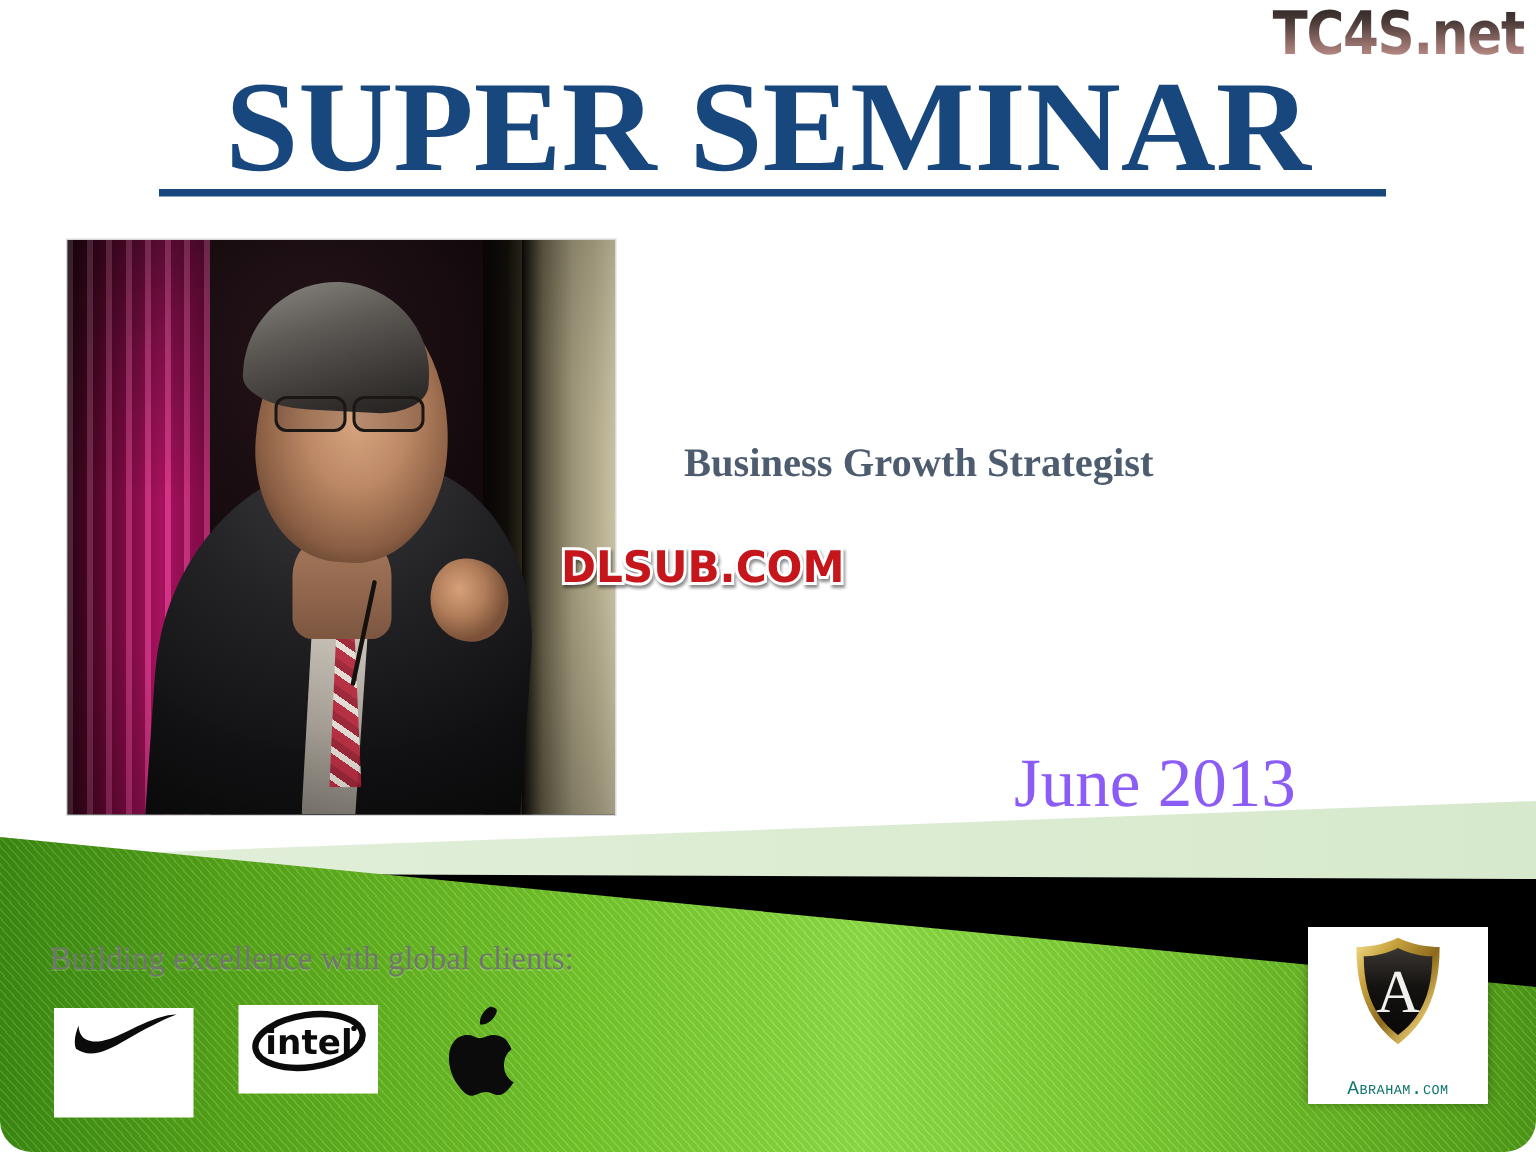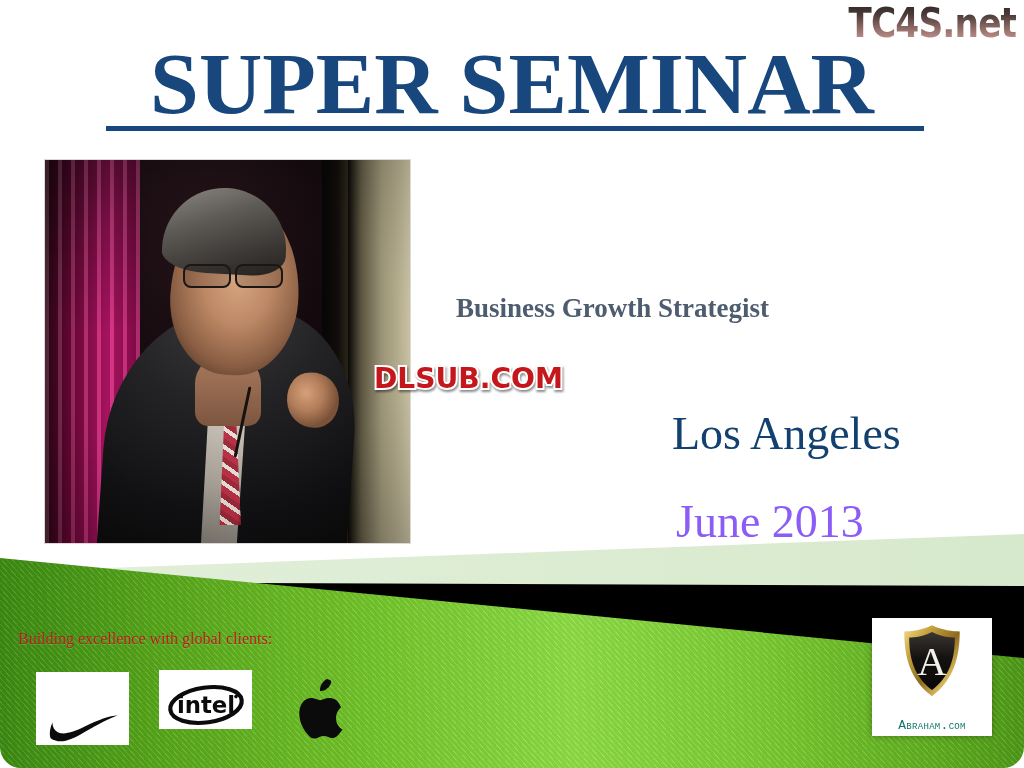--- a/index.html
+++ b/index.html
@@ -217,29 +217,29 @@
   }
   .band-green-topedge{
     position:absolute;left:0;top:520px;width:1024px;height:248px;
     background:linear-gradient(180deg,rgba(255,255,255,.18),rgba(255,255,255,0) 14px);
     clip-path:polygon(0 38px, 1024px 138px, 1024px 248px, 0 248px);
     pointer-events:none;
   }
 
   
   .clients-label{
-    position:absolute;left:18px;top:626px;
-    font-family:"Liberation Serif",serif;
-    font-size:16px;line-height:26px;color:#b91c1c;white-space:nowrap;
+    position:absolute;left:33px;top:626px;
+    font-family:"Liberation Serif",serif;
+    font-size:22px;line-height:26px;color:#737373;white-space:nowrap;
     text-shadow:0 1px 0 rgba(255,255,255,.18);
   }
 
   .logo-box{
     position:absolute;background:#ffffff;display:flex;
-    align-items:flex-end;justify-content:center;overflow:hidden;
+    align-items:flex-start;justify-content:center;overflow:hidden;
   }
   #logo-nike{left:36px;top:672px;width:93px;height:73px;}
   #logo-intel{left:159px;top:670px;width:93px;height:59px;}
   #logo-apple{left:288px;top:668px;width:60px;height:72px;background:transparent;}
 
   .nike-swoosh{position:relative;width:72px;height:34px;}
   .intel-wrap{position:relative;width:84px;height:48px;}
   .apple-wrap{position:relative;width:52px;height:64px;}
 
   
@@ -297,21 +297,20 @@
     <div class="ph-glasses"></div>
     <div class="ph-mic"></div>
     <div class="ph-hand"></div>
     <div class="ph-vign"></div>
   </div>
 
   <div class="speaker-sub">Business Growth Strategist</div>
 
   <div class="dlsub">DLSUB.COM</div>
 
-  <div class="loc">Los Angeles</div>
   <div class="date">June 2013</div>
 
   <div class="band-pale"></div>
   <div class="band-black"></div>
   <div class="band-green"></div>
   <div class="band-green-topedge"></div>
 
   <div class="clients-label">Building excellence with global clients:</div>
 
   <div class="logo-box" id="logo-nike">

